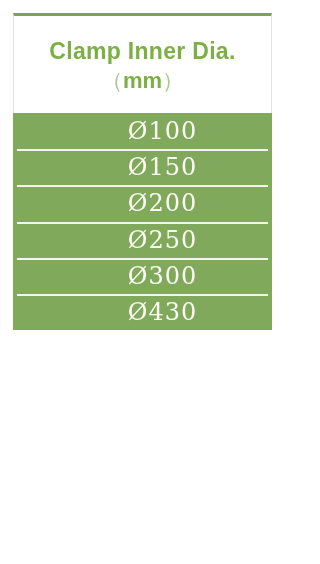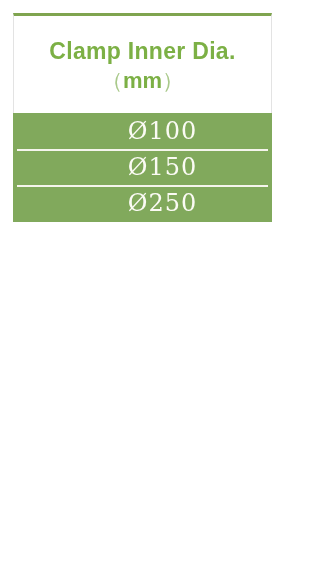--- a/index.html
+++ b/index.html
@@ -114,17 +114,26 @@
   </div>
 
   <div class="table-body">
     <div class="data-row">
       <span class="data-value">Ø100</span>
     </div>
     <div class="data-row">
       <span class="data-value">Ø150</span>
     </div>
     <div class="data-row">
+      <span class="data-value">Ø200</span>
+    </div>
+    <div class="data-row">
       <span class="data-value">Ø250</span>
+    </div>
+    <div class="data-row">
+      <span class="data-value">Ø300</span>
+    </div>
+    <div class="data-row">
+      <span class="data-value">Ø430</span>
     </div>
   </div>
 
 </div>
 
 </body></html>

